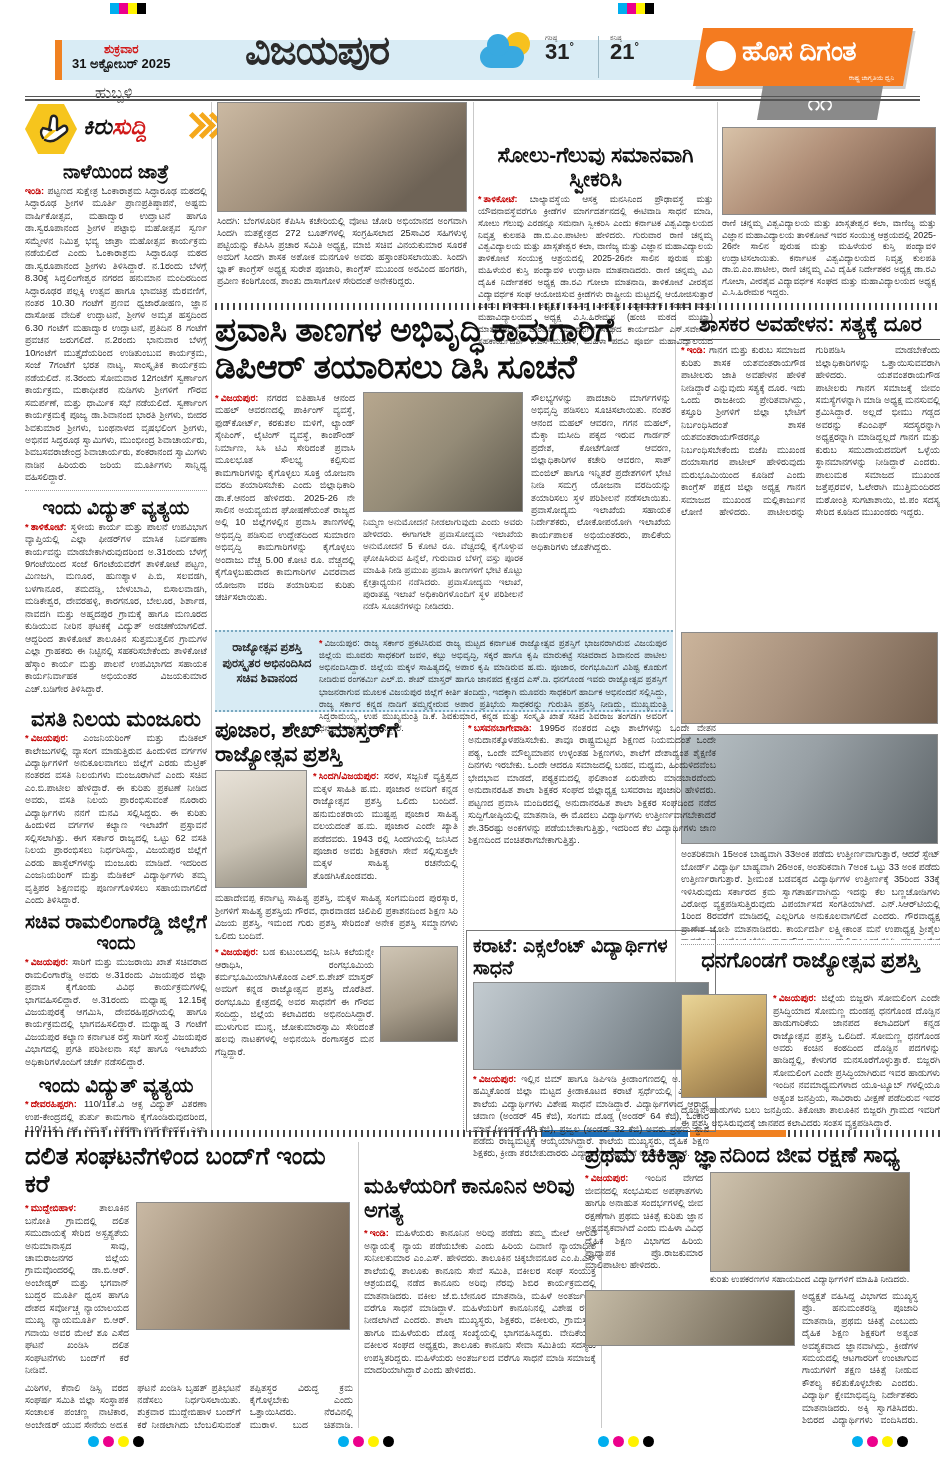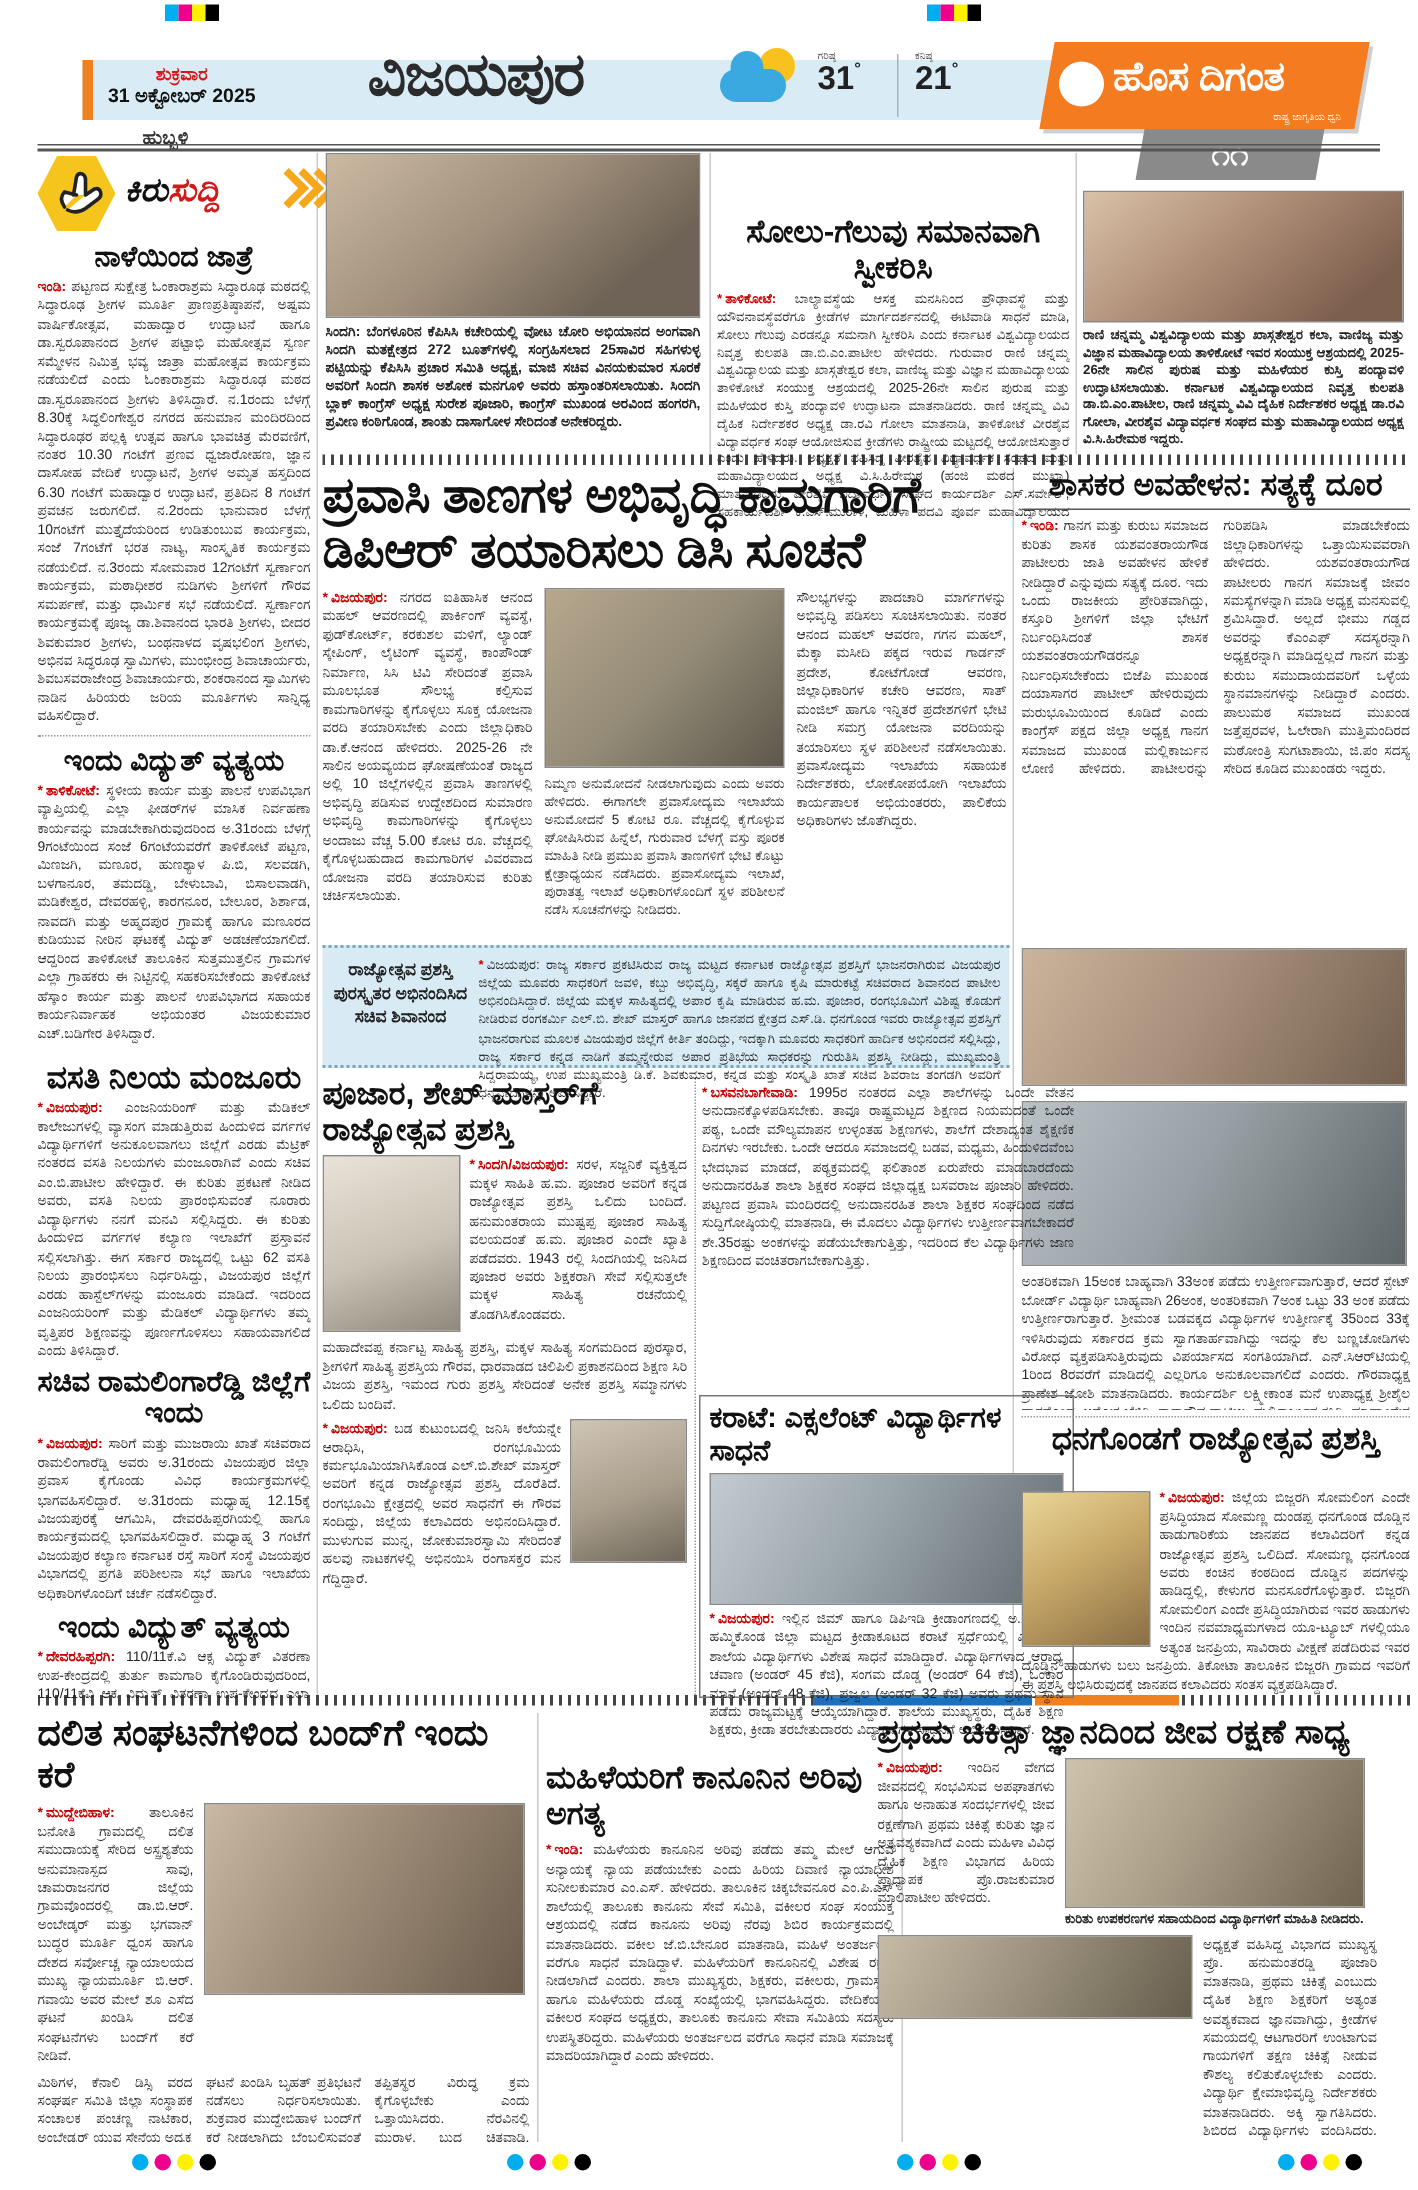--- a/index.html
+++ b/index.html
@@ -5,34 +5,34 @@
   html,body{margin:0;padding:0;background:#ffffff;}
   body{font-family:"Liberation Sans","DejaVu Sans",sans-serif;color:#1a1a1a;}
   #page{position:relative;width:945px;height:1460px;background:#fff;overflow:hidden;margin:0 auto;}
 
   
   .abs{position:absolute;}
   .body-text{font-size:9.3px;line-height:1.34;text-align:justify;color:#222;}
   .body-text .dl{color:#c40000;font-weight:bold;}
   .star{color:#c40000;font-weight:bold;margin-right:2px;}
   .photo{border:1px solid #8a8a8a;box-sizing:border-box;}
-  .caption{font-size:9.3px;font-weight:bold;line-height:1.3;color:#222;text-align:justify;}
+  .caption{font-size:9.3px;font-weight:normal;line-height:1.3;color:#222;text-align:justify;}
   .vline{position:absolute;width:0;border-left:1px solid #c9c9c9;}
   .vdot{position:absolute;width:0;border-left:1px dotted #999;}
   .hatch{position:absolute;height:7px;background:repeating-linear-gradient(90deg,#444 0 2px,#fff 2px 6px);}
   .cols2{column-count:2;column-gap:10px;}
   .cols3{column-count:3;column-gap:9px;}
 
   
   .mast-band{position:absolute;left:55px;top:40px;width:650px;height:40px;background:#d9ecf5;}
   .mast-orange{position:absolute;left:55px;top:40px;width:7px;height:40px;background:#f08121;}
   .date-block{position:absolute;left:72px;top:42px;text-align:center;}
   .date-day{color:#d11a1a;font-weight:bold;font-size:12px;}
   .date-date{color:#111;font-weight:bold;font-size:13px;}
-  .date-place{position:absolute;left:95px;top:84px;font-size:13px;font-weight:bold;color:#333;}
+  .date-place{position:absolute;left:95px;top:84px;font-size:16px;font-weight:normal;color:#333;}
   .city-title{position:absolute;left:245px;top:28px;font-size:40px;font-weight:bold;color:#2b2b2b;letter-spacing:-1px;}
   .weather{position:absolute;left:478px;top:30px;width:60px;height:55px;}
   .sun{position:absolute;left:28px;top:2px;width:24px;height:24px;border-radius:50%;background:#f7c11e;}
   .cloud{position:absolute;left:2px;top:16px;width:44px;height:22px;background:#39a9e0;border-radius:12px;}
   .cloud:before{content:"";position:absolute;left:7px;top:-12px;width:22px;height:22px;background:#39a9e0;border-radius:50%;}
   .temp{position:absolute;top:34px;text-align:left;}
   .temp .lab{font-size:7px;color:#444;display:block;line-height:1;}
   .temp .val{font-size:22px;font-weight:bold;color:#222;line-height:1;}
   .temp .val:after{content:"°";font-size:11px;vertical-align:top;}
   .temp-div{position:absolute;left:598px;top:36px;height:42px;border-left:1px solid #9bb7c4;}

